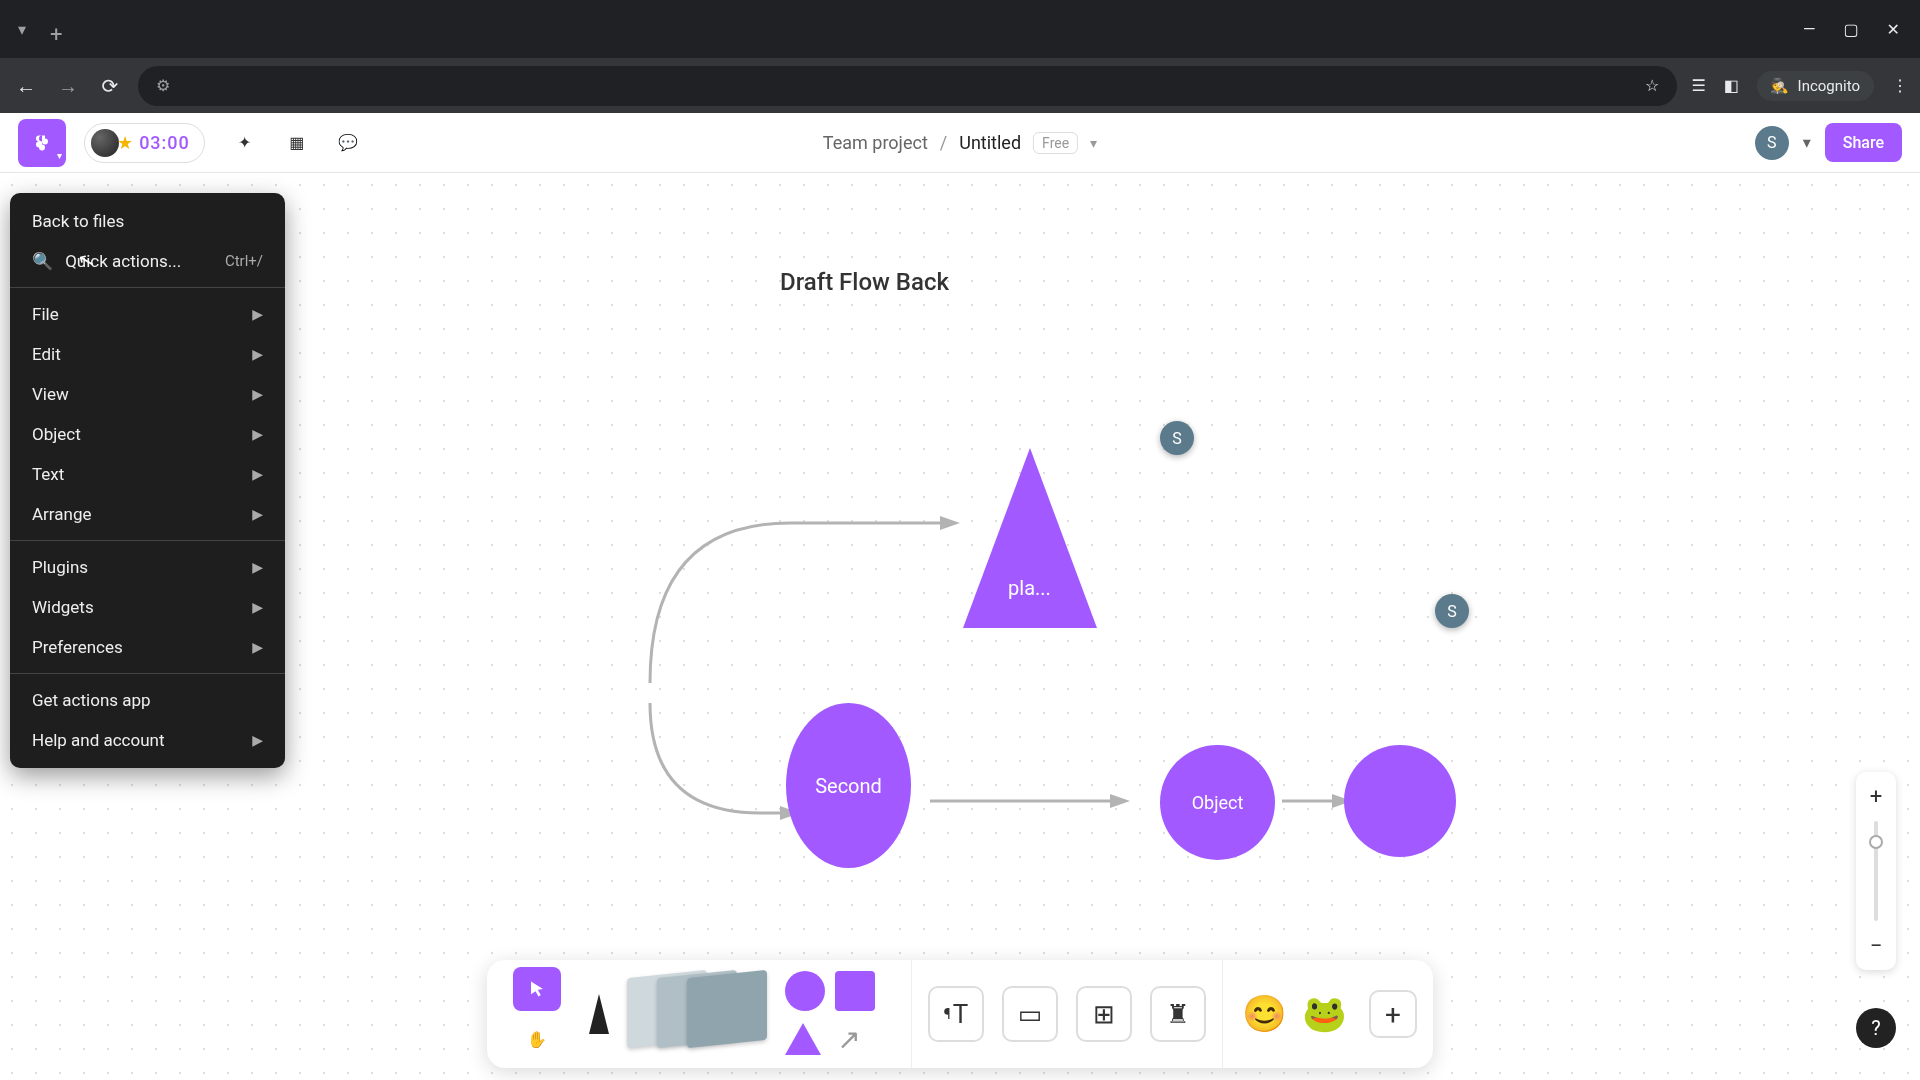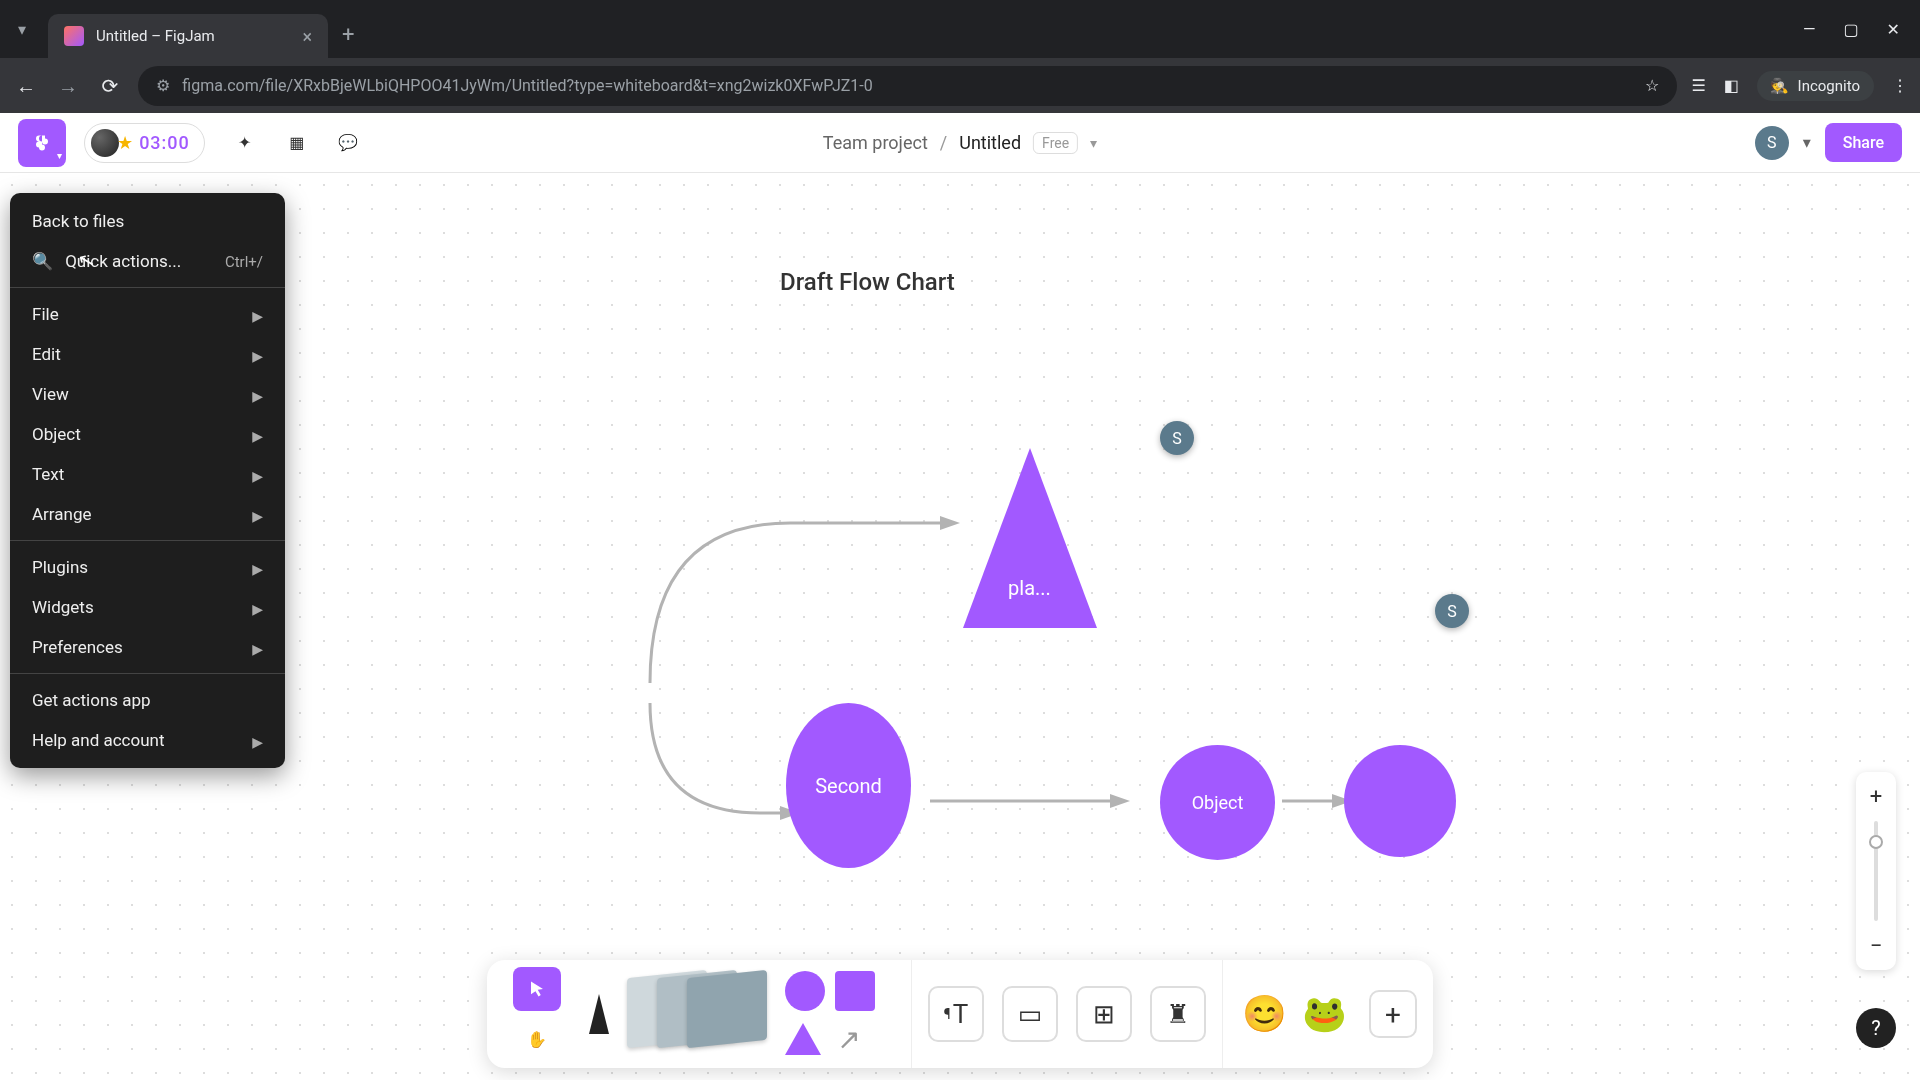--- a/index.html
+++ b/index.html
@@ -38,21 +38,21 @@
 .breadcrumb .slash { color: #999; }
 .breadcrumb .file { color: #222; }
 .badge-free { color: #999; border: 1px solid #ddd; border-radius: 6px; padding: 2px 8px; font-size: 14px; }
 .breadcrumb-caret { color: #999; font-size: 14px; }
 .bar-right { margin-left: auto; display: flex; align-items: center; gap: 14px; }
 .user-chip { width: 34px; height: 34px; border-radius: 50%; background: #5b7a8c; color: #fff; display: flex; align-items: center; justify-content: center; font-size: 16px; }
 .share-btn { background: #a259ff; color: #fff; border-radius: 8px; padding: 10px 18px; font-size: 16px; font-weight: 500; border: none; }
 
 
 .main-menu { position: absolute; top: 193px; left: 10px; width: 275px; background: #1e1e1e; border-radius: 10px; color: #eee; font-size: 17px; padding: 8px 0; z-index: 100; box-shadow: 0 8px 24px rgba(0,0,0,.4); }
-.menu-item { padding: 10px 22px; display: flex; align-items: flex-end; justify-content: space-between; }
+.menu-item { padding: 10px 22px; display: flex; align-items: center; justify-content: space-between; }
 .menu-item .left { display: flex; align-items: center; gap: 12px; }
 .menu-sep { height: 1px; background: #444; margin: 6px 0; }
 .menu-arrow { color: #aaa; font-size: 14px; }
 .menu-shortcut { color: #aaa; font-size: 15px; }
 .cursor-arrow { position: absolute; top: 248px; left: 78px; font-size: 20px; color: #fff; z-index: 101; transform: rotate(-15deg); }
 
 
 .canvas { position: absolute; top: 173px; left: 0; right: 0; bottom: 0; background: #fff; background-image: radial-gradient(circle, #ddd 1px, transparent 1px); background-size: 24px 24px; }
 .canvas-title { position: absolute; top: 95px; left: 780px; font-size: 24px; color: #333; font-weight: 500; }
 
@@ -101,40 +101,34 @@
 .zoom-btn { font-size: 22px; color: #333; padding: 4px; }
 .zoom-track { width: 4px; height: 100px; background: #ddd; border-radius: 2px; position: relative; }
 .zoom-thumb { width: 14px; height: 14px; background: #fff; border: 2px solid #aaa; border-radius: 50%; position: absolute; top: 14px; left: -5px; }
 .help-btn { position: absolute; right: 24px; bottom: 32px; width: 40px; height: 40px; border-radius: 50%; background: #222; color: #fff; display: flex; align-items: center; justify-content: center; font-size: 20px; }
 </style>
 </head>
 <body>
 
 <div class="browser-top">
   <div class="tab-dropdown">▾</div>
-  <div class="tab">
-    <div class="tab-favicon"></div>
-    <span>Untitled – FigJam</span>
-    <span class="tab-close">×</span>
-  </div>
   <div class="new-tab">+</div>
   <div class="win-controls">
     <span>—</span>
     <span>▢</span>
     <span>✕</span>
   </div>
 </div>
 
 <div class="url-bar">
   <div class="nav-btn active">←</div>
   <div class="nav-btn">→</div>
   <div class="nav-btn active">⟳</div>
   <div class="url-input-wrap">
     <span style="margin-right:12px">⚙</span>
-    <span>figma.com/file/XRxbBjeWLbiQHPOO41JyWm/Untitled?type=whiteboard&amp;t=xng2wizk0XFwPJZ1-0</span>
     <span style="margin-left:auto;color:#e8eaed">☆</span>
   </div>
   <div class="url-right">
     <span>☰</span>
     <span>◧</span>
     <div class="incognito-pill">
       <span>🕵</span>
       <span>Incognito</span>
     </div>
     <span>⋮</span>
@@ -250,21 +244,21 @@
   <div class="menu-item">
     <span class="left">
         <span>Help and account</span>
       </span>
     <span class="menu-arrow">▶</span>
   </div>
 </div>
 <div class="cursor-arrow">↖</div>
 
 <div class="canvas">
-  <div class="canvas-title">Draft Flow Chart</div>
+  <div class="canvas-title">Draft Flow Back</div>
 
   <svg class="connector" style="top:340px;left:640px;width:320px;height:180px">
     <path d="M10 170 Q10 10 150 10 L300 10"></path>
     <polygon class="arrowhead" points="300,3 320,10 300,17"></polygon>
   </svg>
   <svg class="connector" style="top:520px;left:640px;width:160px;height:130px">
     <path d="M10 10 Q10 120 120 120 L140 120"></path>
     <polygon class="arrowhead" points="140,113 160,120 140,127"></polygon>
   </svg>
   <svg class="connector" style="top:618px;left:930px;width:200px;height:20px">

